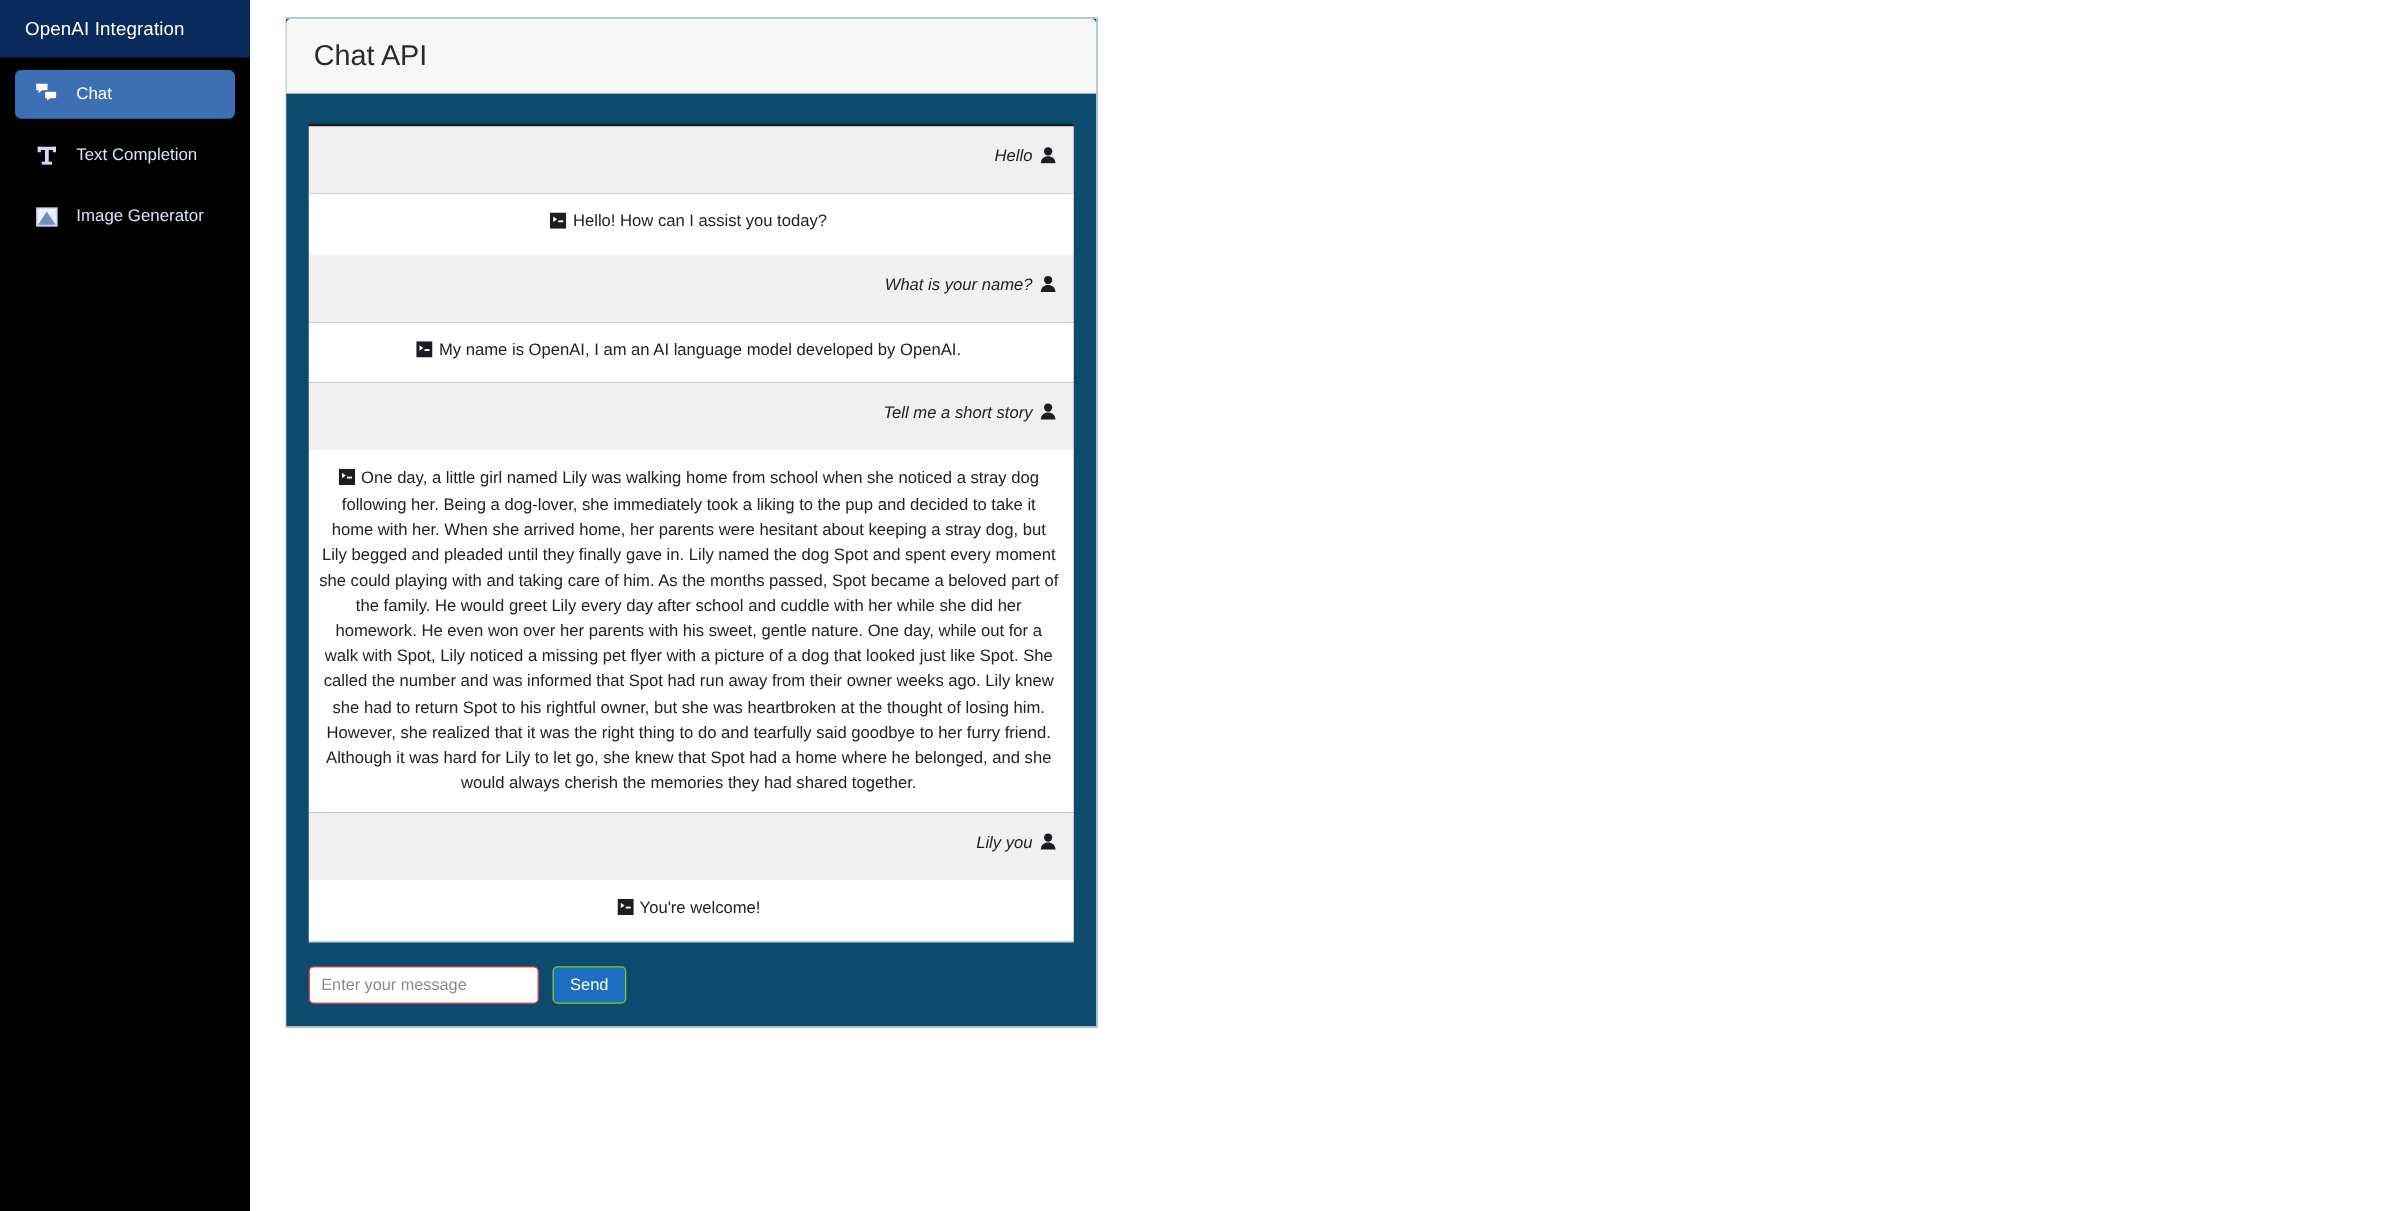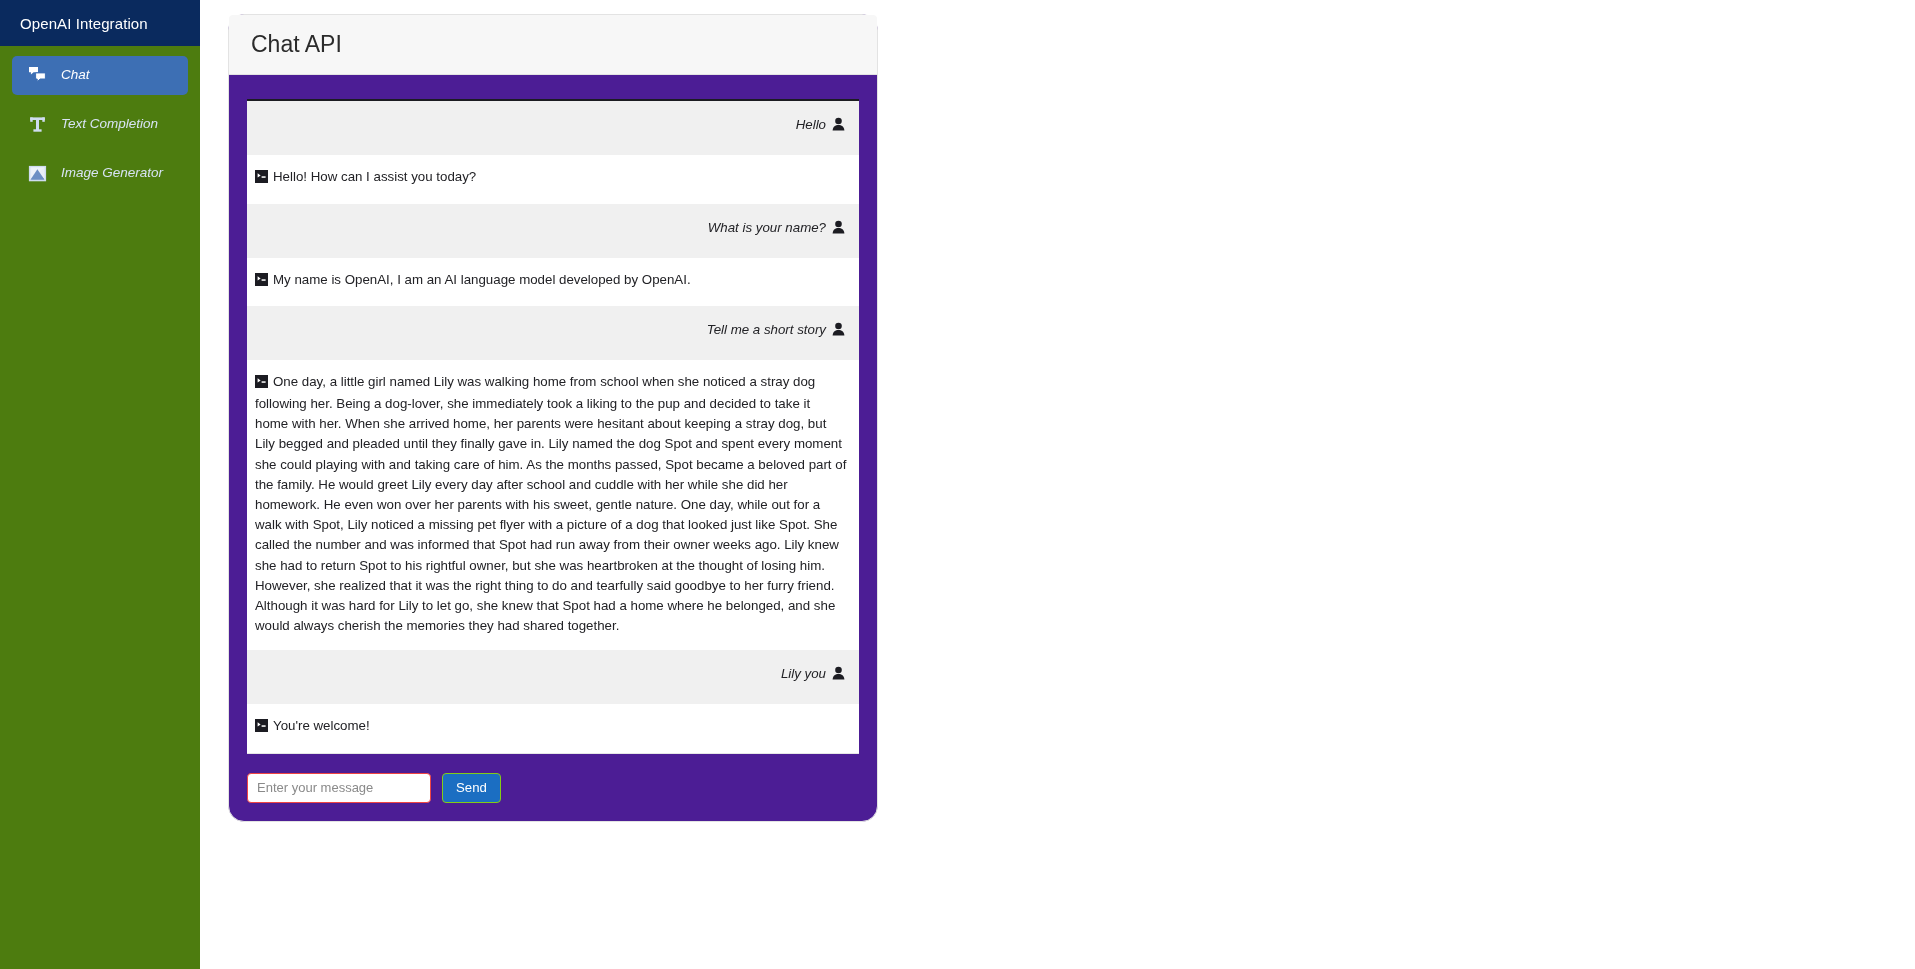--- a/index.html
+++ b/index.html
@@ -11,41 +11,40 @@
     font-family: "Liberation Sans", sans-serif;
     overflow: hidden;
   }
   .app { display: flex; width: 1915px; height: 969px; }
 
   
   .sidebar {
     width: 200px;
     flex: 0 0 200px;
     height: 969px;
-    background: #4d7c0f;
+    background: #000000;
     display: flex;
     flex-direction: column;
   }
   .sidebar-brand {
     height: 46px;
     flex: 0 0 46px;
     background: #0a2a5e;
     display: flex;
     align-items: center;
     padding-left: 20px;
     color: #ffffff;
     font-size: 15px;
     letter-spacing: .1px;
   }
   .sidebar-nav {
     padding: 10px 12px 0 12px;
     display: flex;
     flex-direction: column;
     gap: 3px;
-    font-style: italic;
   }
   .nav-item {
     display: flex;
     align-items: center;
     gap: 14px;
     height: 39px;
     padding: 0 0 0 16px;
     border-radius: 5px;
     color: #d8e4f5;
     font-size: 13.5px;
@@ -72,22 +71,22 @@
   .main {
     flex: 1 1 auto;
     height: 969px;
     background: #ffffff;
     padding: 14px 0 0 28px;
     overflow: hidden;
   }
   .card {
     width: 650px;
     border: 1px solid #e3e3e3;
-    border-radius: 16px;
-    background: #4c1d95;
+    border-radius: 0;
+    background: #0c4a6e;
   }
   .card-header {
     background: #f7f7f7;
     border-bottom: 1px solid #e3e3e3;
     border-radius: 4px 4px 0 0;
     padding: 17px 0 17px 22px;
   }
   .card-title {
     font-size: 23px;
     color: #2b2b2b;
@@ -110,21 +109,21 @@
   }
   .msg-user {
     background: #f0f0f0;
     text-align: right;
     padding: 14px 14px 16px 14px;
     min-height: 54px;
     font-style: italic;
   }
   .msg-bot {
     background: #ffffff;
-    text-align: left;
+    text-align: center;
     padding: 12px 12px 14px 8px;
   }
   .msg-text { display: inline; }
 
   .icon-user, .icon-bot {
     display: inline-block;
     vertical-align: -2px;
   }
   .icon-user { margin-left: 6px; }
   .icon-bot { margin-right: 5px; vertical-align: -2px; }

